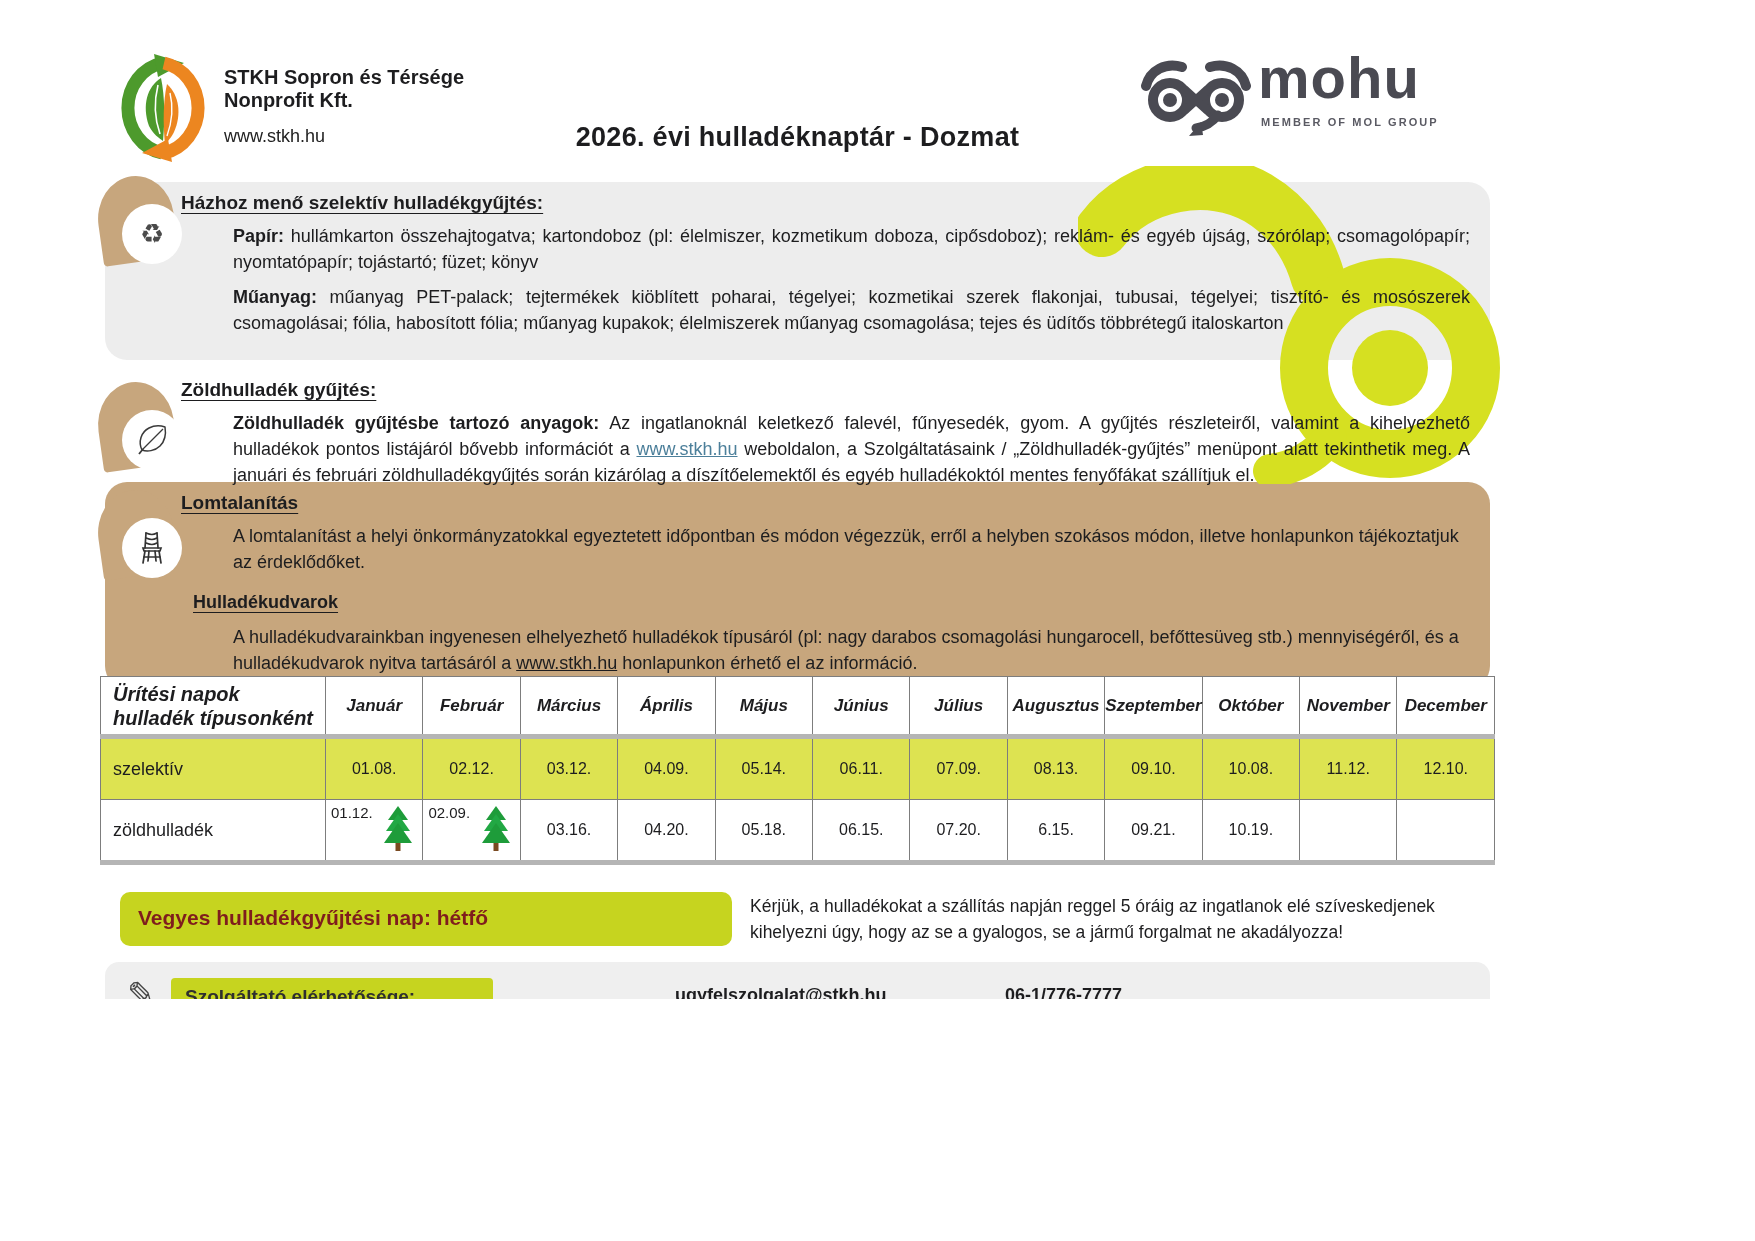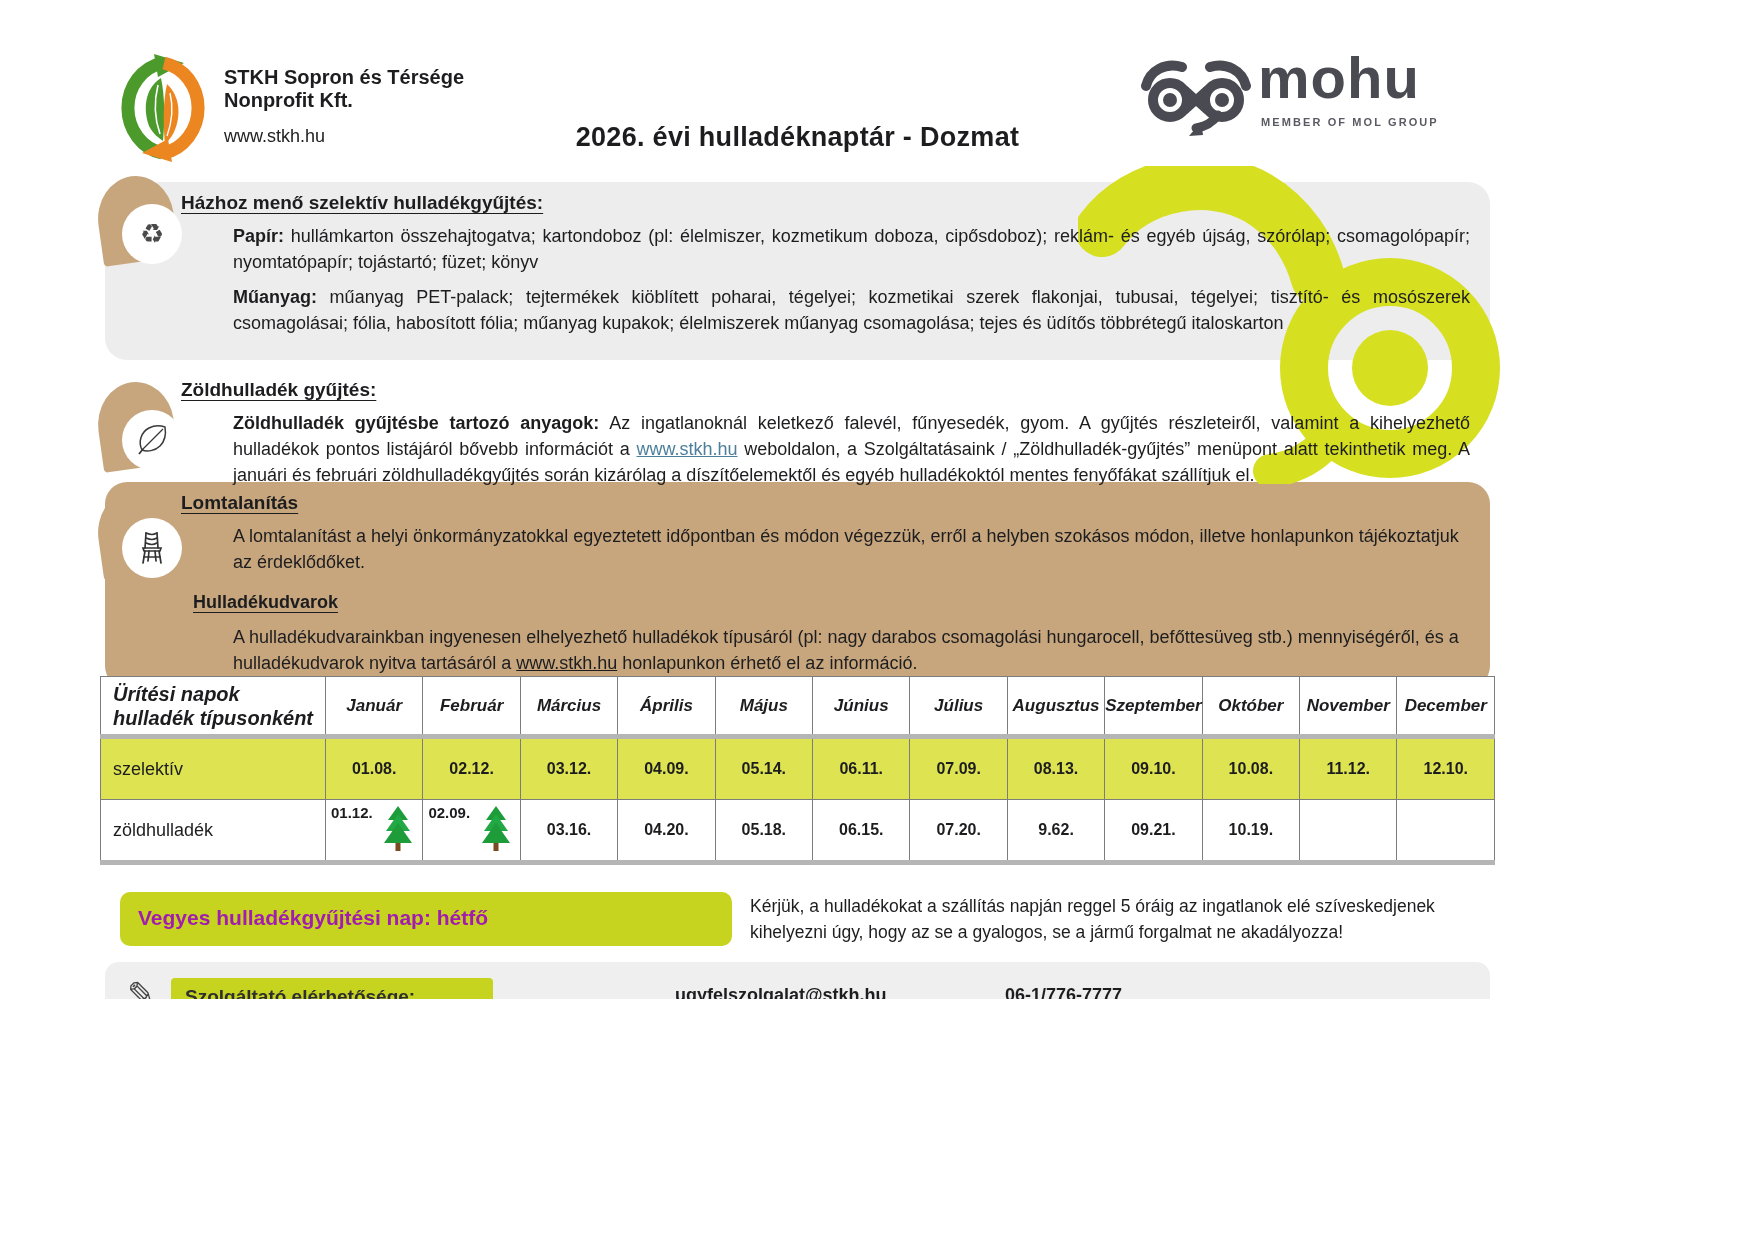--- a/index.html
+++ b/index.html
@@ -54,29 +54,29 @@
   .sched{position:absolute; left:100px; top:676px; width:1395px; border-collapse:collapse; table-layout:fixed;}
   .sched th,.sched td{border:1.5px solid #7d7d7d; background:#fff;}
   .sched th{height:60px; font-style:italic; font-weight:bold; font-size:17px; text-align:center;}
   .sched th.corner{width:225px; text-align:left; padding-left:12px; font-size:20px; line-height:1.2;}
   .sched thead th{border-bottom:5px solid #b5b5b5;}
   .sched{border-bottom:5px solid #b5b5b5;}
   .sched td{height:63px; font-size:16px; text-align:center;}
   .sched td.row-label{text-align:left; padding-left:12px; font-size:18px;}
   .sched tr.hl td{background:var(--accent-row,#dde351);}
   .cw{display:flex; align-items:center; justify-content:center; height:100%;}
-  .date{font-weight:bold;}
+  .date{font-weight:normal;}
   .cw.tree{justify-content:space-between; align-items:flex-start; padding:4px 9px 0 5px;}
   .cw.tree .date{font-size:15px;}
   .cw.tree svg{margin-top:2px;}
 
   
   .mixed-box{position:absolute; left:120px; top:892px; width:612px; height:54px; border-radius:10px;
              background:var(--accent,#c6d41f); z-index:2;}
-  .mixed-box span{display:block; padding:14px 0 0 18px; font-size:21px; font-weight:bold; color:#a21caf;}
+  .mixed-box span{display:block; padding:14px 0 0 18px; font-size:21px; font-weight:bold; color:#7f1d1d;}
   .notice{position:absolute; left:750px; top:893px; width:748px; font-size:17.5px; line-height:1.5;}
 
   .contact-bar{position:absolute; left:105px; top:962px; width:1385px; height:70px;
                background:#efefef; border-radius:14px;}
   .pencil{position:absolute; left:22px; top:12px; font-size:34px; color:#444;}
   .contact-label{position:absolute; left:66px; top:16px; width:322px; height:38px; background:var(--accent,#c6d41f);
                  border-radius:4px; font-size:19px; font-weight:bold; color:#2f2f2f; line-height:38px; padding-left:14px;}
   .contact-email{position:absolute; left:570px; top:23px; font-size:18px; font-weight:bold;}
   .contact-phone{position:absolute; left:900px; top:23px; font-size:18px; font-weight:bold;}
 
@@ -309,21 +309,21 @@
               <span class="date">06.15.</span>
             </div>
           </td>
           <td>
             <div class="cw">
               <span class="date">07.20.</span>
             </div>
           </td>
           <td>
             <div class="cw">
-              <span class="date">9.62.</span>
+              <span class="date">6.15.</span>
             </div>
           </td>
           <td>
             <div class="cw">
               <span class="date">09.21.</span>
             </div>
           </td>
           <td>
             <div class="cw">
               <span class="date">10.19.</span>

